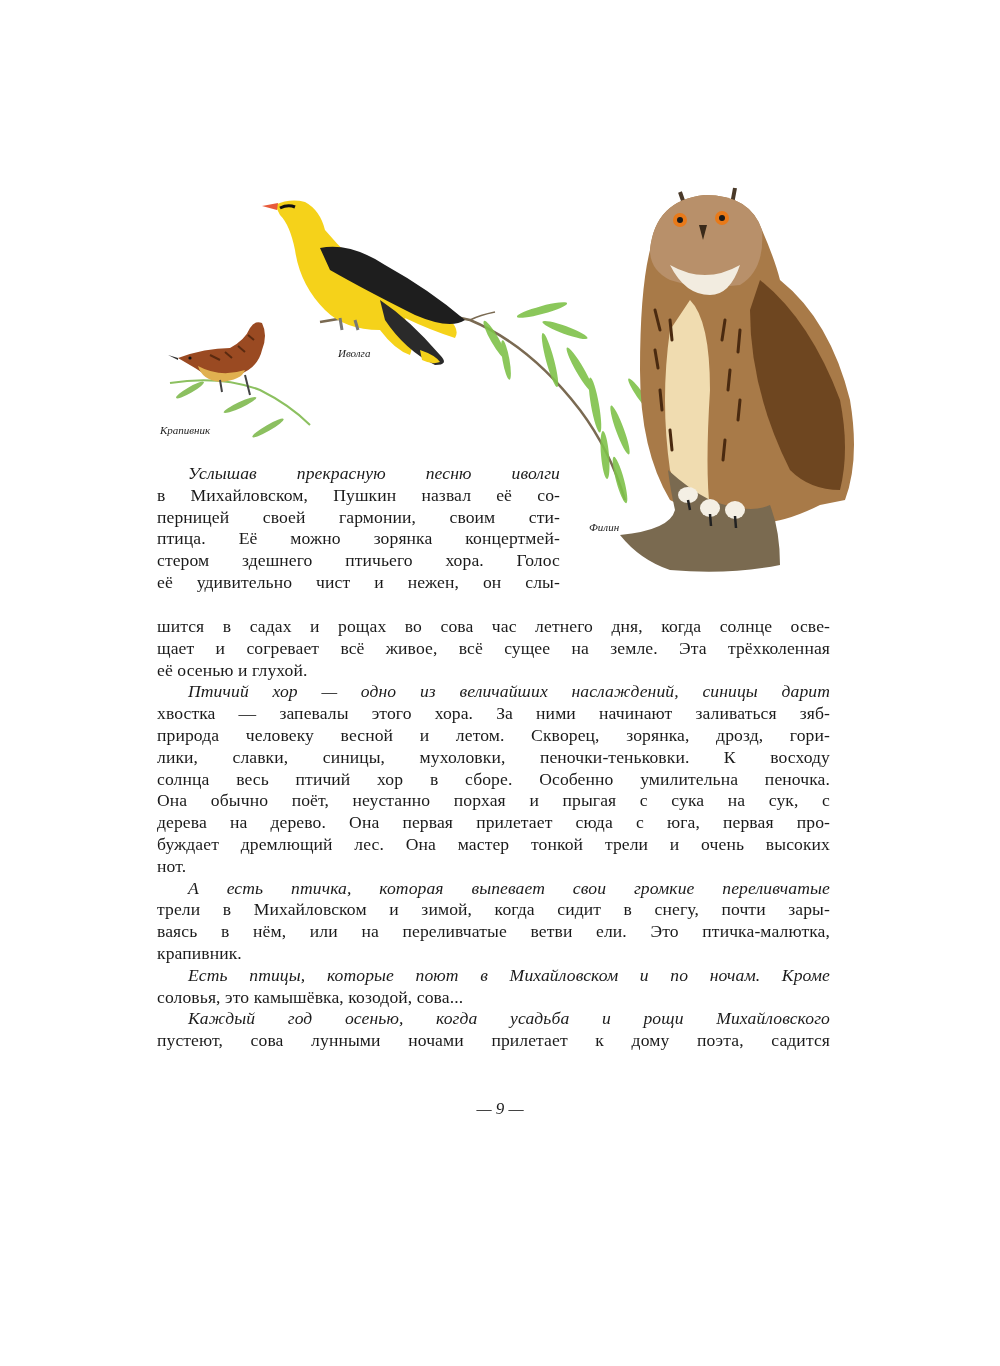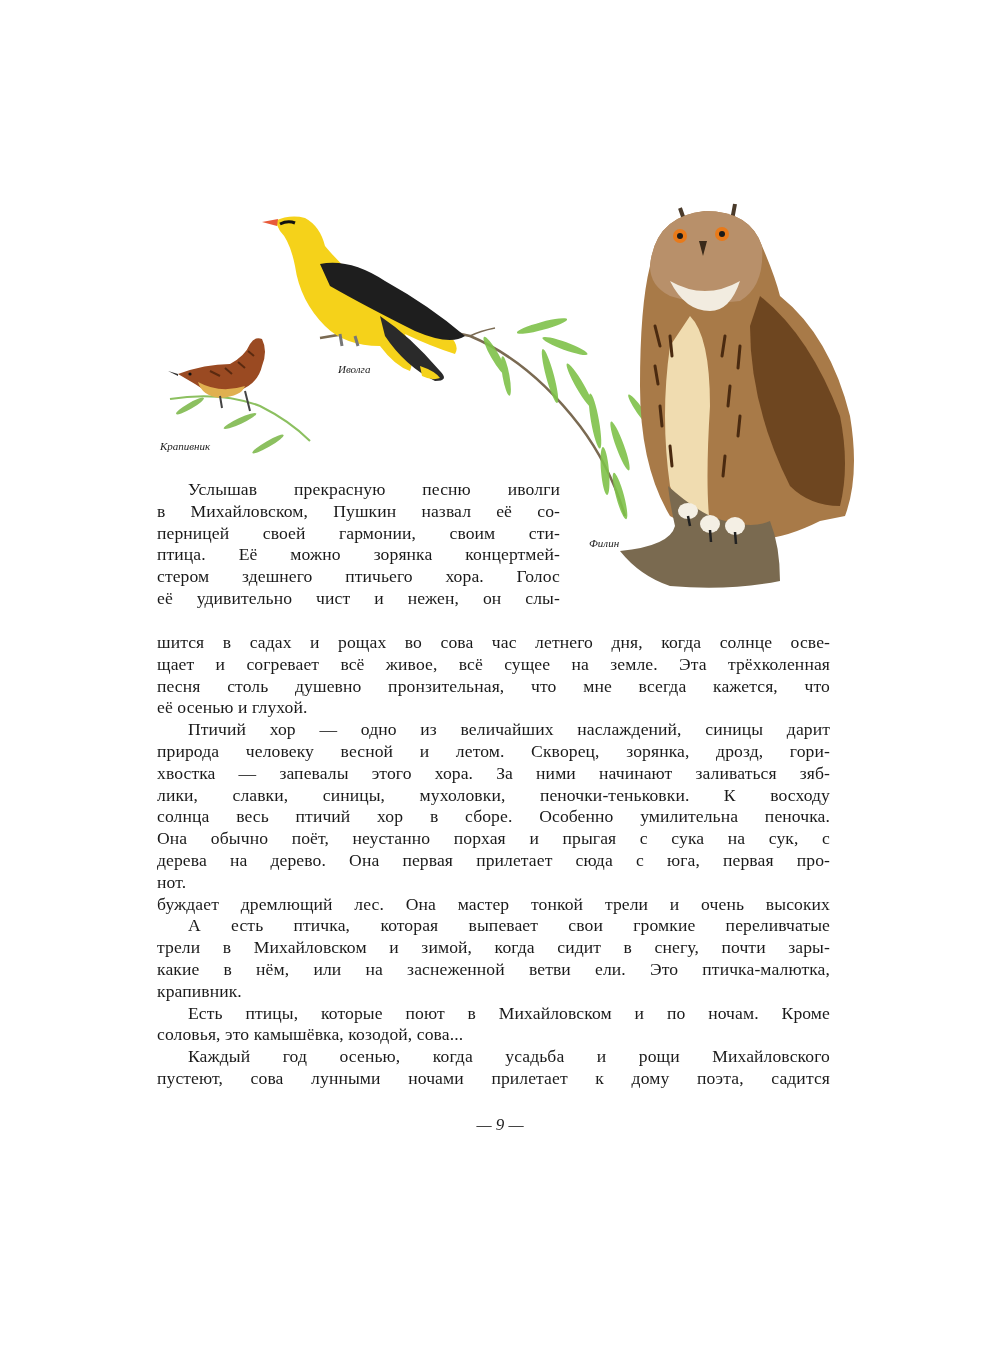--- a/index.html
+++ b/index.html
@@ -2,40 +2,40 @@
 <html><head>
 <meta charset="utf-8">
 <style>
   html, body { margin: 0; padding: 0; }
   body {
     width: 1000px; height: 1366px; background: #ffffff;
     position: relative; overflow: hidden;
     font-family: "Liberation Serif", "DejaVu Serif", serif;
     color: #1a1a1a;
   }
-  .page { position: absolute; left: 0; top: 16px; width: 1000px; height: 1298px; }
+  .page { position: absolute; left: 0; top: 0; width: 1000px; height: 1298px; }
   .illus { position: absolute; left: 150px; top: 170px; width: 720px; height: 420px; }
   .illus svg { position: absolute; left: 0; top: 0; }
   .caption {
     position: absolute; font-style: italic; font-size: 11px; color: #222;
     font-family: "Liberation Serif", serif;
   }
   .cap-ivolga { left: 338px; top: 347px; }
   .cap-krap { left: 160px; top: 424px; font-style: italic; }
   .cap-filin { left: 589px; top: 521px; }
   .text {
     position: absolute; left: 157px; width: 673px;
     font-size: 17.6px; line-height: 21.8px; text-align: justify;
     letter-spacing: 0.1px;
   }
   .narrow { top: 463px; width: 403px; left: 157px; }
   .wide { top: 616px; }
   .line { display: block; text-align: justify; text-align-last: justify; white-space: nowrap; }
   .line.last { text-align-last: left; }
-  .indent { padding-left: 31px; }
+  .indent { padding-left: 31px; font-style: italic; }
   .pagenum {
     position: absolute; left: 0; width: 1000px; top: 1099px; text-align: center;
     font-size: 17px; font-style: italic;
   }
 </style>
 </head>
 <body>
 
 <div class="page">
 
@@ -122,36 +122,35 @@
     <span class="line">в Михайловском, Пушкин назвал её со-</span>
     <span class="line">перницей своей гармонии, своим сти-</span>
     <span class="line">птица. Её можно зорянка концертмей-</span>
     <span class="line">стером здешнего птичьего хора. Голос</span>
     <span class="line">её удивительно чист и нежен, он слы-</span>
   </div>
 
   <div class="text wide">
     <span class="line">шится в садах и рощах во сова час летнего дня, когда солнце осве-</span>
     <span class="line">щает и согревает всё живое, всё сущее на земле. Эта трёхколенная</span>
-    <span class="line">песня столь душевно пронзительная, что мне всегда кажется, что</span>
     <span class="line last">её осенью и глухой.</span>
 
     <span class="line indent">Птичий хор — одно из величайших наслаждений, синицы дарит</span>
+    <span class="line">хвостка — запевалы этого хора. За ними начинают заливаться зяб-</span>
     <span class="line">природа человеку весной и летом. Скворец, зорянка, дрозд, гори-</span>
-    <span class="line">хвостка — запевалы этого хора. За ними начинают заливаться зяб-</span>
     <span class="line">лики, славки, синицы, мухоловки, пеночки-теньковки. К восходу</span>
     <span class="line">солнца весь птичий хор в сборе. Особенно умилительна пеночка.</span>
     <span class="line">Она обычно поёт, неустанно порхая и прыгая с сука на сук, с</span>
     <span class="line">дерева на дерево. Она первая прилетает сюда с юга, первая про-</span>
+    <span class="line">буждает дремлющий лес. Она мастер тонкой трели и очень высоких</span>
     <span class="line last">нот.</span>
-    <span class="line">буждает дремлющий лес. Она мастер тонкой трели и очень высоких</span>
 
     <span class="line indent">А есть птичка, которая выпевает свои громкие переливчатые</span>
     <span class="line">трели в Михайловском и зимой, когда сидит в снегу, почти зары-</span>
-    <span class="line">какие в нём, или на заснеженной ветви ели. Это птичка-малютка,</span>
+    <span class="line">ваясь в нём, или на переливчатые ветви ели. Это птичка-малютка,</span>
     <span class="line last">крапивник.</span>
 
     <span class="line indent">Есть птицы, которые поют в Михайловском и по ночам. Кроме</span>
     <span class="line last">соловья, это камышёвка, козодой, сова...</span>
 
     <span class="line indent">Каждый год осенью, когда усадьба и рощи Михайловского</span>
     <span class="line">пустеют, сова лунными ночами прилетает к дому поэта, садится</span>
   </div>
 
   <div class="pagenum">— 9 —</div>

